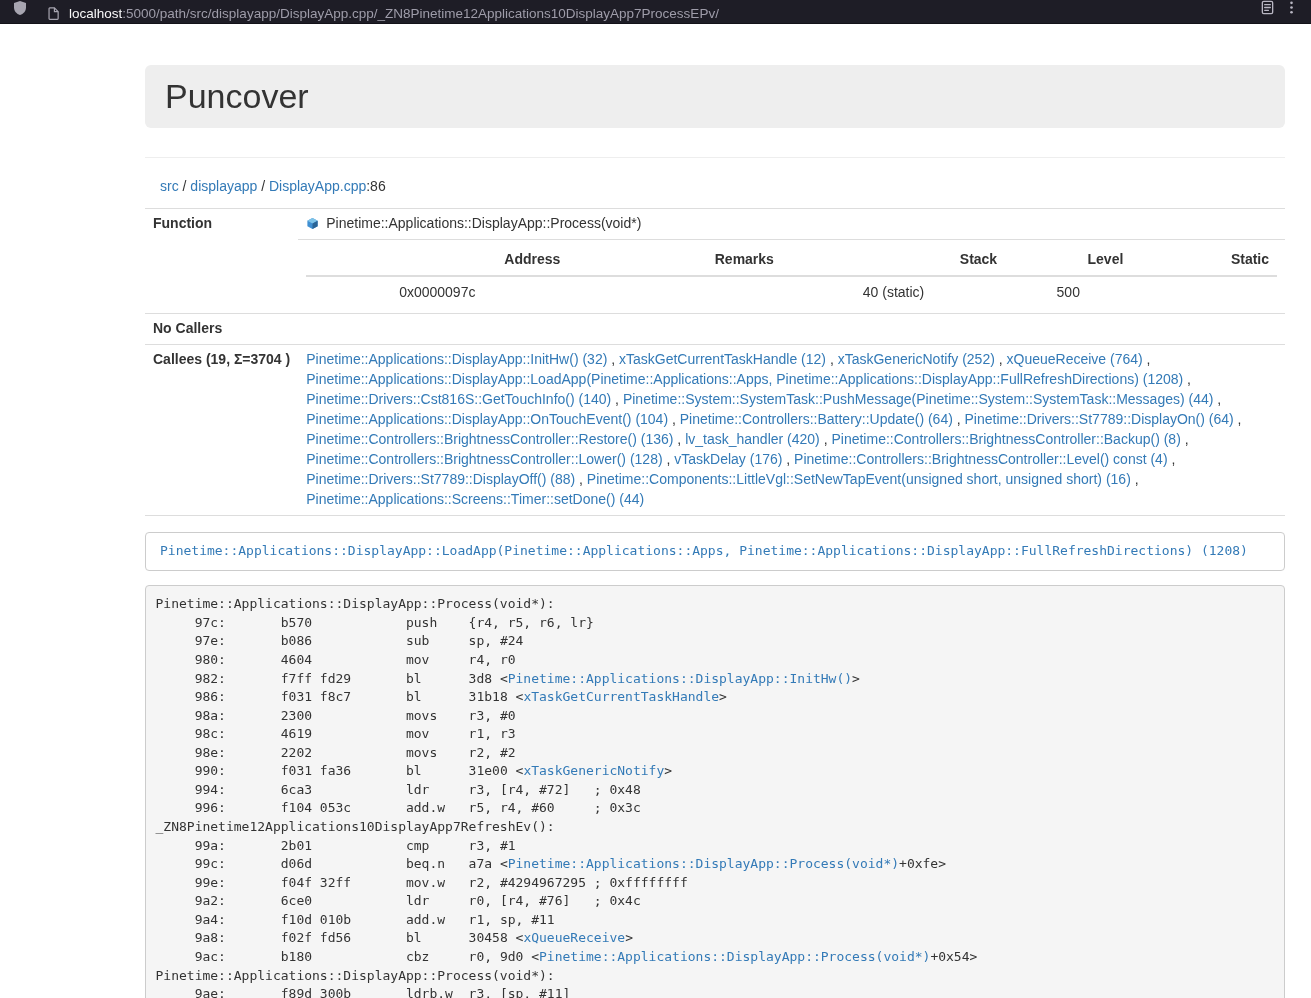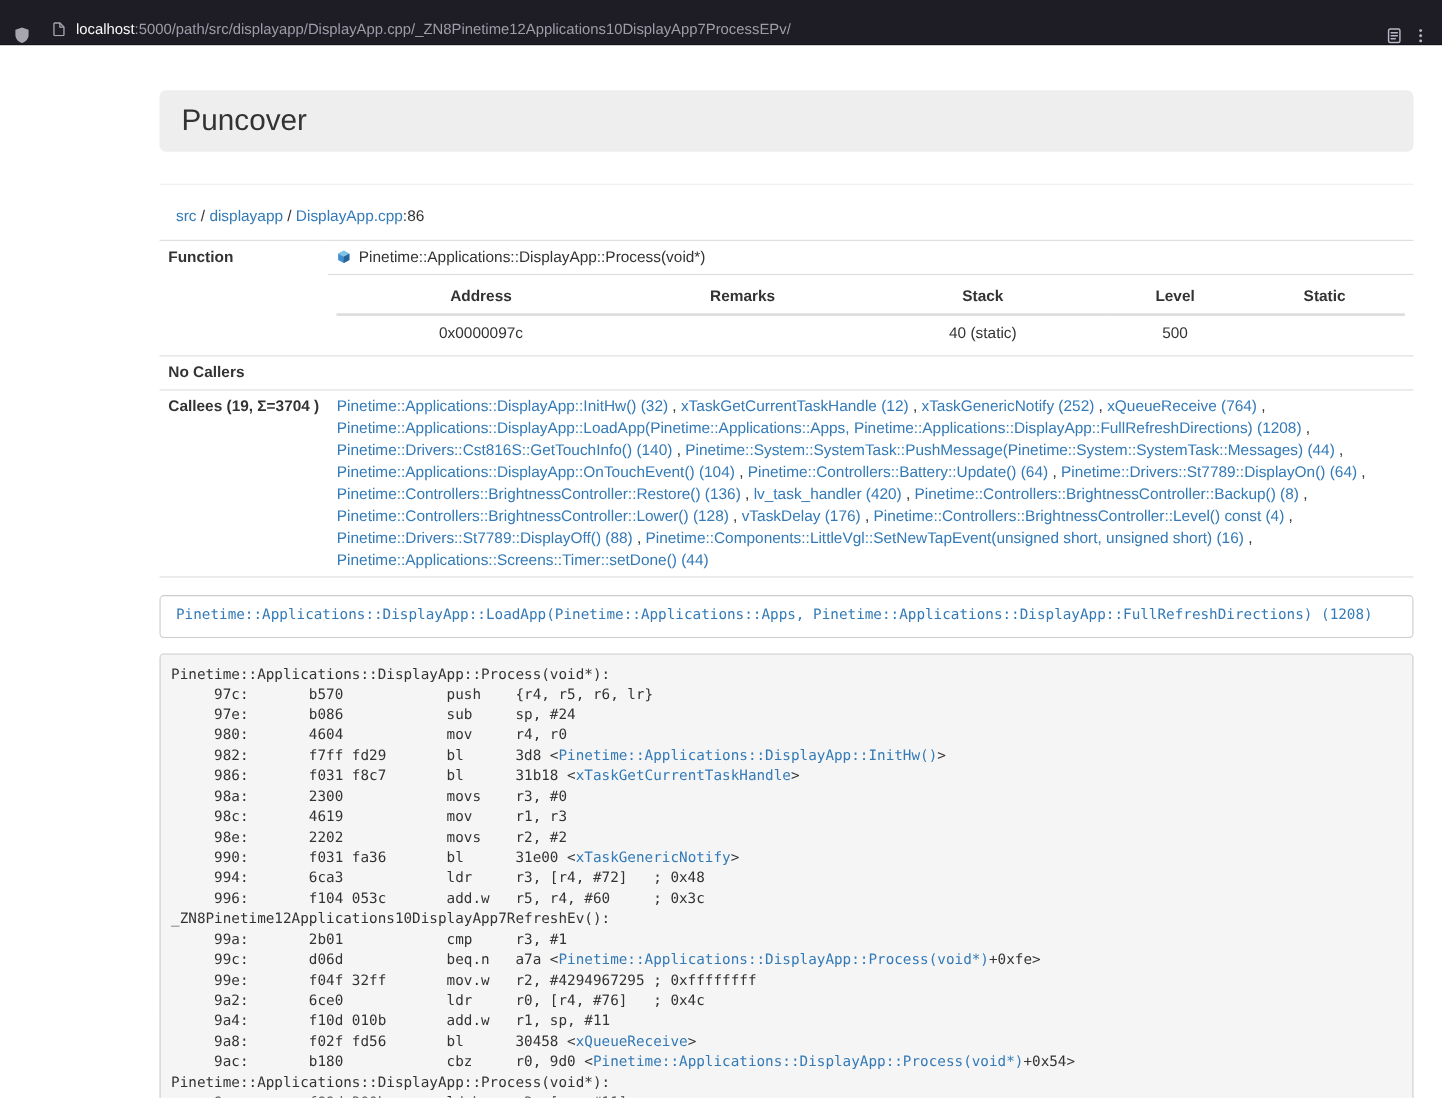--- a/index.html
+++ b/index.html
@@ -2,44 +2,44 @@
 <html><head>
 <meta charset="utf-8">
 <style>
   *{box-sizing:border-box}
   html,body{margin:0;padding:0}
   body{width:1311px;height:998px;overflow:hidden;background:#fff;
        font-family:"Liberation Sans","DejaVu Sans",sans-serif;font-size:14px;
        line-height:1.42857;color:#333}
 
   
-  .toolbar{height:41px;background:#1e1d26;display:flex;align-items:flex-end;
+  .toolbar{height:24px;background:#1e1d26;display:flex;align-items:flex-start;
            padding:0 12px;gap:9px;border-bottom:1px solid #131219}
   .tb-icon{display:inline-flex;align-items:center;justify-content:center;flex:0 0 auto;cursor:pointer;line-height:0}
   .urlbar{flex:1;display:flex;align-items:center;gap:9px;padding:4px 10px;border-radius:4px;min-width:0;cursor:text}
   .url-text{white-space:nowrap;overflow:hidden;font-size:13.5px}
   .url-host{color:#f9f9fa}
   .url-path{color:#9e9ca9}
 
   
   .page{width:1140px;margin-left:145px}
   .jumbotron{margin-top:41px;background:#eee;border-radius:6px;padding:13px 20px}
-  .jumbotron h1{margin:0;font-size:27px;font-weight:500;line-height:1.1;color:#333}
+  .jumbotron h1{margin:0;font-size:34px;font-weight:500;line-height:1.1;color:#333}
   hr.rule{border:0;border-top:1px solid #eee;margin:29px 0 19px}
   .breadcrumb{margin:0 15px 11px;padding:0}
   a.lnk{color:#337ab7;text-decoration:none;cursor:pointer}
 
   table.info{width:100%;border-collapse:collapse;border-bottom:1px solid #ddd}
   table.info th,table.info td{padding:5px 8px;border-top:1px solid #ddd;text-align:left;
                               vertical-align:top;font-weight:normal}
   table.info th.lbl{width:139px;font-weight:bold;white-space:nowrap}
   .fn-icon{display:inline-block;vertical-align:-2px;margin-right:7px;line-height:0}
 
   table.stats{width:100%;border-collapse:collapse}
-  table.stats th{font-weight:bold;border-top:0;border-bottom:2px solid #ddd;padding:5px 8px;text-align:center}
+  table.stats th{font-weight:bold;border-top:0;border-bottom:2px solid #ddd;padding:5px 8px;text-align:right}
   table.stats td{border-top:0;border-bottom:0;padding:6px 8px 5px;text-align:center}
   table.stats th:nth-child(1),table.stats td:nth-child(1){width:27%}
   table.stats th:nth-child(2),table.stats td:nth-child(2){width:22%}
   table.stats th:nth-child(3),table.stats td:nth-child(3){width:23%}
   table.stats th:nth-child(4),table.stats td:nth-child(4){width:13%}
   table.stats th:nth-child(5),table.stats td:nth-child(5){width:15%}
 
   .highlight{margin-top:16px;border:1px solid #ccc;border-radius:4px;padding:9px 14px;
              font-family:"DejaVu Sans Mono","Liberation Mono",monospace;font-size:13px;line-height:1.42857}
   pre.code{margin:14px 0 0;background:#f5f5f5;border:1px solid #ccc;border-radius:4px;padding:9.5px;

